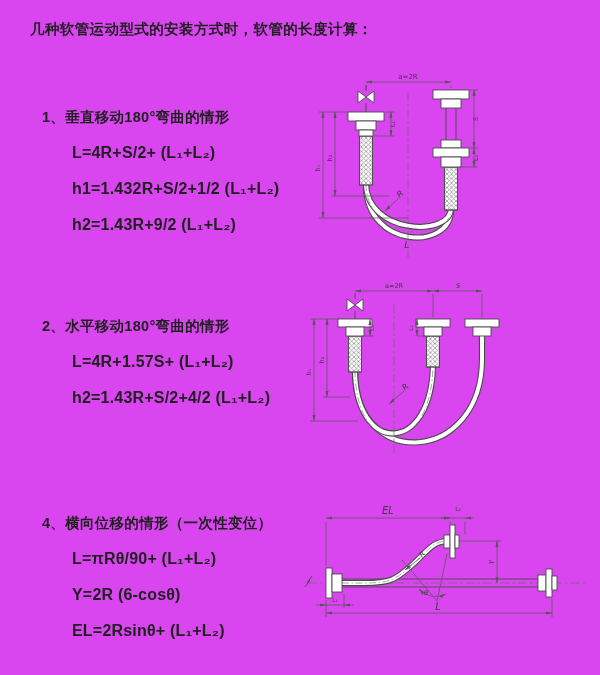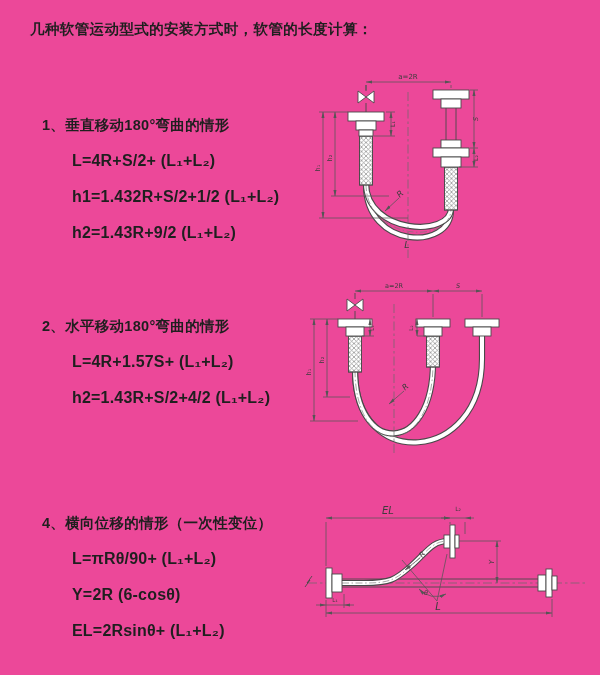--- a/index.html
+++ b/index.html
@@ -1,25 +1,25 @@
 <!DOCTYPE html>
 <html><head>
 <meta charset="utf-8">
 <style>
   html,body{margin:0;padding:0;}
   body{
     width:600px;height:675px;background:#ffffff;position:relative;overflow:hidden;
     font-family:"Liberation Sans","DejaVu Sans",sans-serif;color:#1f1f1f;
   }
-  .page{position:absolute;inset:0;background:#ec4899;}
+  .page{position:absolute;inset:0;background:#d946ef;}
   .doc-title{
     position:absolute;left:30px;top:20px;font-size:14.5px;font-weight:700;letter-spacing:.4px;
   }
   .sec{position:absolute;}
-  #sec1{left:42px;top:116px;}
+  #sec1{left:42px;top:108px;}
   #sec2{left:42px;top:317px;}
   #sec3{left:42px;top:514px;}
   .sec-heading{font-size:14.5px;font-weight:700;letter-spacing:.3px;white-space:nowrap;}
   .formulas{margin:8px 0 0 30px;font-size:16px;font-weight:700;letter-spacing:.2px;}
   .formula{height:36px;line-height:36px;white-space:nowrap;}
   .fig{position:absolute;}
   #fig1{left:303px;top:66px;}
   #fig2{left:300px;top:276px;}
   #fig3{left:298px;top:498px;}
   svg text{font-family:"DejaVu Sans",sans-serif;fill:#3d3d3d;}

